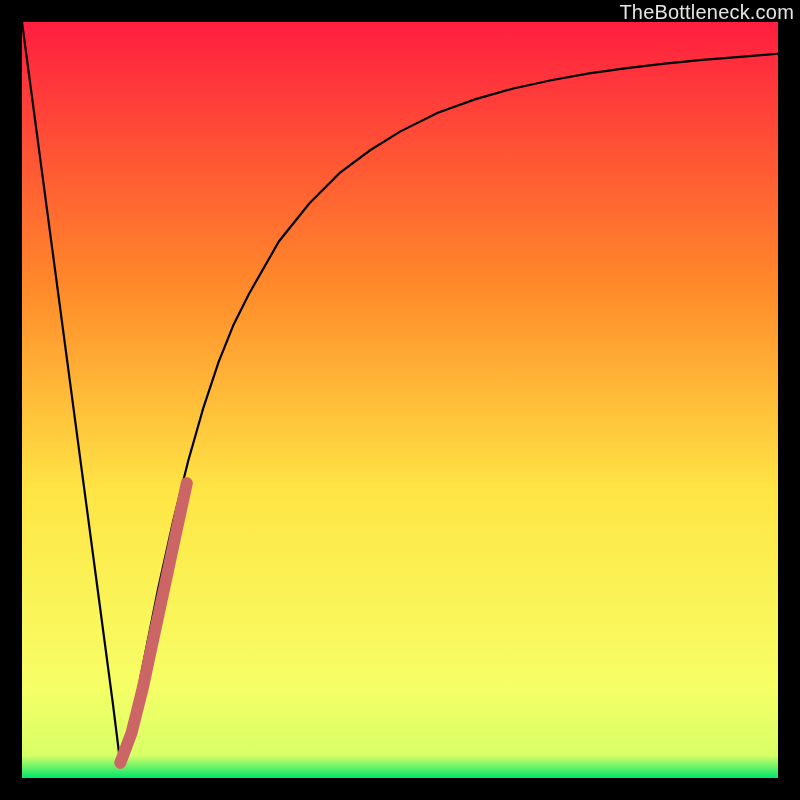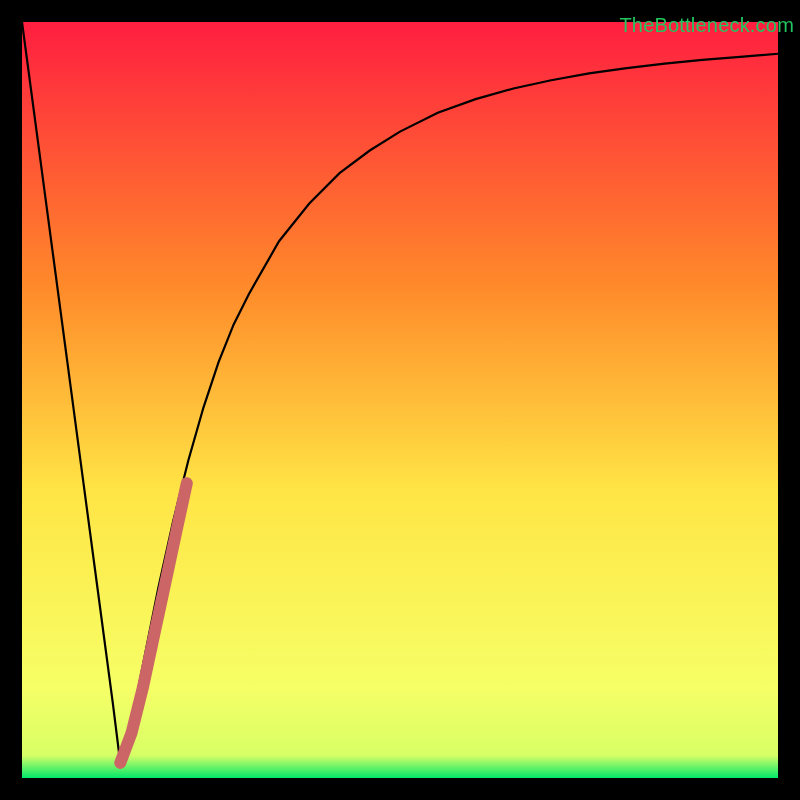--- a/index.html
+++ b/index.html
@@ -26,26 +26,26 @@
     height: 756px;
     overflow: hidden;
   }
   .plot svg {
     display: block;
     width: 756px;
     height: 756px;
   }
   .watermark {
     position: absolute;
-    top: 14px;
+    top: 1px;
     right: 6px;
     font-family: Arial, Helvetica, sans-serif;
     font-size: 20px;
     font-weight: 500;
-    color: #22c55e;
+    color: #e5e5e5;
     letter-spacing: 0.2px;
   }
 </style>
 </head>
 <body>
 
 <div class="frame">
   <div class="plot">
     <svg viewBox="0 0 756 756">
       <defs>

